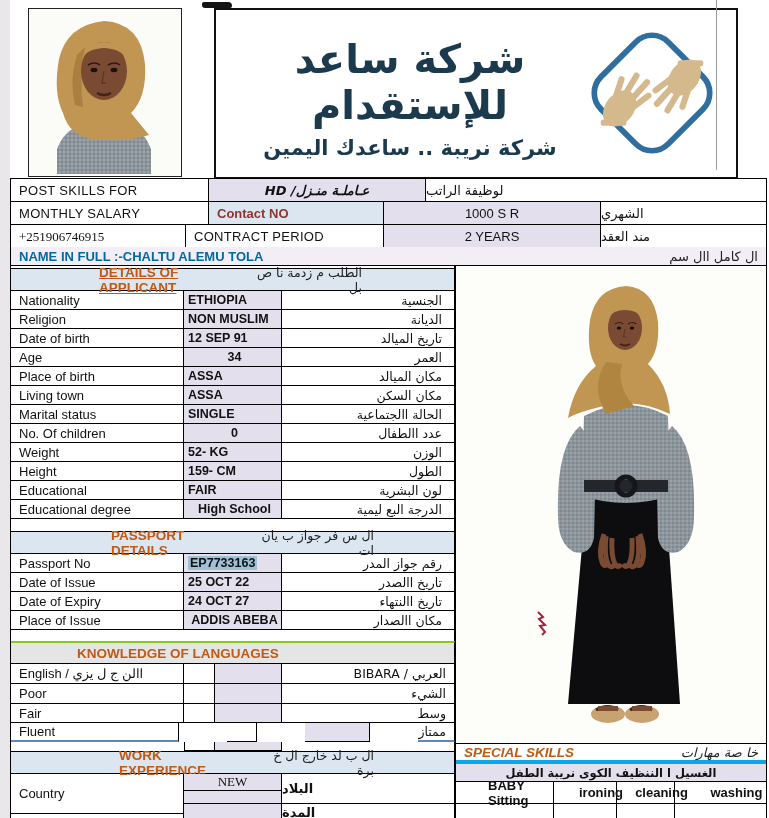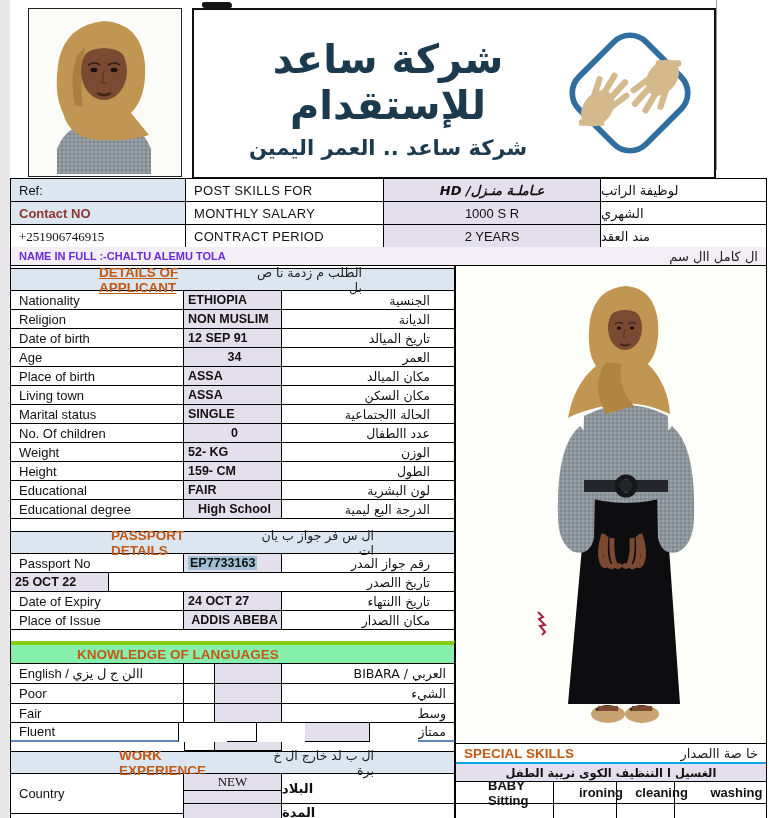--- a/index.html
+++ b/index.html
@@ -4,21 +4,21 @@
 <style>
   html,body{margin:0;padding:0;background:#fff;}
   .page{position:relative;width:769px;height:818px;background:#ffffff;
         font-family:"Liberation Sans",sans-serif;color:#111;overflow:hidden;}
   .ar{font-family:"DejaVu Sans",sans-serif;direction:rtl;}
   .gray-strip{position:absolute;left:0;top:0;width:10px;height:818px;background:#e9e7e9;}
 
   
   .photo-box{position:absolute;left:28px;top:8px;width:152px;height:167px;
              border:1px solid #222;background:#fbfbf8;}
-  .logo-box{position:absolute;left:192px;top:8px;width:520px;height:167px;
+  .logo-box{position:absolute;left:214px;top:8px;width:520px;height:167px;
             border:2px solid #111;background:#fff;}
   .scan-mark{position:absolute;left:202px;top:2px;width:30px;height:6px;background:#141414;
              border-radius:2px 4px 2px 3px;}
   .logo-text-wrap{position:absolute;left:18px;top:26px;width:352px;text-align:center;color:#1c3a4e;}
   .logo-title{font-size:40px;font-weight:bold;line-height:1.15;}
   .logo-tagline{font-size:21px;font-weight:bold;margin-top:8px;}
   .hands-svg{position:absolute;right:8px;top:7px;}
   .top-vline{position:absolute;left:716px;top:0;width:1px;height:170px;background:#9a9a9a;}
 
   
@@ -37,60 +37,60 @@
   .c2{width:198px;border-right:1px solid #000;padding-left:8px;box-sizing:border-box;letter-spacing:.3px;}
   .c3{width:217px;border-right:1px solid #000;box-sizing:border-box;justify-content:center;}
   .c4{flex:1;box-sizing:border-box;padding-right:10px;justify-content:flex-end;}
   .darkred{color:#8e3431;font-weight:bold;}
   .serif{font-family:"Liberation Serif",serif;}
 
   
   .name-row{position:absolute;left:10px;top:247px;width:757px;height:19px;box-sizing:border-box;
             background:#f3eef5;border-left:1px solid #000;border-right:1px solid #000;border-bottom:1px solid #000;
             display:flex;align-items:center;justify-content:space-between;padding:0 8px;}
-  .name-en{color:#6d28d9;font-weight:bold;font-size:11px;}
+  .name-en{color:#0369a1;font-weight:bold;font-size:13px;}
   .name-ar{font-size:13px;color:#222;}
 
   
   .left-col{position:absolute;left:10px;top:266px;width:445px;height:552px;box-sizing:border-box;
             border-left:1px solid #000;}
   .gap{box-sizing:border-box;border-right:1px solid #000;}
   .sec-head{height:23px;box-sizing:border-box;border:1px solid #000;border-left:none;
             display:flex;align-items:center;justify-content:space-between;background:#dce6f1;}
-  .sec-head.white{background:#86efac;border-top:4px solid #84cc16;}
+  .sec-head.white{background:#e5e5e5;border-top:2px solid #84cc16;}
   .sec-title{color:#c05a15;font-weight:bold;font-size:13.5px;}
   .sec-ar{font-size:12.5px;color:#222;}
   .lrow{display:flex;height:19px;box-sizing:border-box;}
   .lc{box-sizing:border-box;border-right:1px solid #000;border-bottom:1px solid #000;
       display:flex;align-items:center;font-size:13px;}
   .lc-label{width:173px;padding-left:8px;}
   .lc-value{width:98px;background:#e4dfec;font-weight:bold;padding-left:4px;font-size:12.5px;}
-  .lc-ar{flex:1;direction:rtl;padding-right:24px;justify-content:flex-start;font-size:12.5px;}
+  .lc-ar{flex:1;direction:rtl;padding-right:12px;justify-content:flex-start;font-size:12.5px;}
   .hl{background:#9fc0d6;padding:0 2px;}
   
   .lg1{width:173px;padding-left:8px;}
   .lg2{width:31px;}
   .lg3{width:67px;background:#e4dfec;}
   .lg4{flex:1;direction:rtl;padding-right:8px;font-size:12.5px;}
   .u-blue{border-bottom:2px solid #5f87bd !important;}
   .noborder{border-bottom:none !important;}
   
   .we-grid{display:flex;}
   .we-left{width:173px;box-sizing:border-box;border-right:1px solid #000;}
   .we-mid{width:98px;box-sizing:border-box;}
   .we-right{flex:1;box-sizing:border-box;}
   .we-cell{box-sizing:border-box;display:flex;align-items:center;font-size:13px;
            border-bottom:1px solid #000;}
 
   
   .right-col{position:absolute;left:455px;top:266px;width:312px;height:552px;box-sizing:border-box;
              border-left:1px solid #000;border-right:1px solid #000;background:#fff;}
   .body-photo{height:478px;box-sizing:border-box;border-bottom:1px solid #000;position:relative;background:#fdfdfb;}
-  .skills-head{height:20px;box-sizing:border-box;border-bottom:2px solid #0ea5e9;display:flex;
-               align-items:center;justify-content:space-between;padding:0 8px;background:#fff;}
+  .skills-head{height:20px;box-sizing:border-box;border-bottom:4px solid #0ea5e9;display:flex;
+               align-items:center;justify-content:space-between;padding:0 8px;background:#fff;font-style:italic;}
   .skills-ar-row{height:18px;box-sizing:border-box;border-bottom:1px solid #000;background:#e4dfec;
                  display:flex;align-items:center;justify-content:center;font-size:11.5px;font-weight:bold;direction:rtl;}
   .skills-row{display:flex;height:22px;box-sizing:border-box;border-bottom:1px solid #000;}
   .sk{box-sizing:border-box;border-right:1px solid #000;display:flex;align-items:center;
       justify-content:center;font-weight:bold;font-size:13px;padding-left:32px;}
   .sk:last-child{border-right:none;}
   .sk1{width:98px;}.sk2{width:63px;}.sk3{width:58px;}.sk4{flex:1;}
   .skills-empty{display:flex;height:14px;box-sizing:border-box;}
 </style>
 </head>
@@ -120,21 +120,21 @@
       <ellipse cx="85" cy="61" rx="3.4" ry="2.2" fill="#1d110b"></ellipse>
       <path d="M75,62 l-2,12 l4,0" stroke="#5b3423" stroke-width="1.3" fill="none"></path>
       <path d="M68,84 q7,4 14,0" stroke="#40241a" stroke-width="2.4" fill="none"></path>
       <path d="M56,100 Q75,112 94,100 L96,112 Q75,120 54,112 Z" fill="#c19552"></path>
     </svg>
   </div>
 
   <div class="logo-box">
     <div class="logo-text-wrap">
       <div class="logo-title ar">شركة ساعد للإستقدام</div>
-      <div class="logo-tagline ar">شركة ساعد .. العمر اليمين</div>
+      <div class="logo-tagline ar">شركة نريبة .. ساعدك اليمين</div>
     </div>
     <svg class="hands-svg" width="152" height="152" viewBox="0 0 160 160">
       <defs>
         <g id="hand">
           <ellipse cx="0" cy="18" rx="15" ry="21"></ellipse>
           <rect x="-17" y="-16" width="6.5" height="36" rx="3" transform="rotate(-20)"></rect>
           <rect x="-8" y="-24" width="6.5" height="43" rx="3" transform="rotate(-7)"></rect>
           <rect x="1" y="-25" width="6.5" height="44" rx="3" transform="rotate(4)"></rect>
           <rect x="9" y="-18" width="6.5" height="37" rx="3" transform="rotate(15)"></rect>
           <rect x="26" y="4" width="6.5" height="27" rx="3" transform="rotate(52)"></rect>
@@ -143,28 +143,27 @@
       <rect x="30" y="30" width="100" height="100" rx="24" fill="none" stroke="#2f6e9e" stroke-width="6" transform="rotate(45 80 80)"></rect>
       <use href="#hand" transform="translate(57,82) rotate(38)" fill="#d4b98c"></use>
       <use href="#hand" transform="translate(103,78) rotate(218)" fill="#d4b98c"></use>
     </svg>
   </div>
   <div class="scan-mark"></div>
   <div class="top-vline"></div>
 
   <div class="contact-grid">
     <div class="c-row">
-      <div class="cell c1 blue">Ref:</div>
       <div class="cell c2">POST  SKILLS  FOR</div>
       <div class="cell c3 lavender b ar" style="font-style:italic;">عـاملـة منـزل/ HD</div>
       <div class="cell c4 ar">لوظيفة الراتب</div>
     </div>
     <div class="c-row">
+      <div class="cell c2">MONTHLY SALARY</div>
       <div class="cell c1 blue darkred">Contact NO</div>
-      <div class="cell c2">MONTHLY SALARY</div>
       <div class="cell c3 lavender">1000 S R</div>
       <div class="cell c4 ar">الشهري</div>
     </div>
     <div class="c-row">
       <div class="cell c1 serif">+251906746915</div>
       <div class="cell c2">CONTRACT PERIOD</div>
       <div class="cell c3 lavender">2 YEARS</div>
       <div class="cell c4 ar">مند العقد</div>
     </div>
   </div>
@@ -251,20 +250,21 @@
     </div>
 
     <div class="lrow">
         <div class="lc lc-label">Passport No</div>
         <div class="lc lc-value">
           <span class="hl">EP7733163</span>
         </div>
         <div class="lc lc-ar ar">رقم جواز المدر</div>
       </div>
     <div class="lrow">
+        <div class="lc lc-label">Date of Issue</div>
         <div class="lc lc-value">25 OCT 22</div>
         <div class="lc lc-ar ar">تاريخ االصدر</div>
       </div>
     <div class="lrow">
         <div class="lc lc-label">Date of Expiry</div>
         <div class="lc lc-value">24 OCT 27</div>
         <div class="lc lc-ar ar">تاريخ االنتهاء</div>
       </div>
     <div class="lrow">
         <div class="lc lc-label">Place of Issue</div>
@@ -377,21 +377,21 @@
         <ellipse cx="176" cy="62" rx="2.2" ry="1.5" fill="#160d08"></ellipse>
         <path d="M169,63 l-1.5,8 l3,0" stroke="#5b3423" stroke-width="1" fill="none"></path>
         <path d="M164,78 q5,3 10,0" stroke="#40241a" stroke-width="1.8" fill="none"></path>
 
         <path d="M82,346 l5,5 l-4,2 l6,6 l-5,1 l5,6 l-3,3" stroke="#a22340" stroke-width="2" fill="none"></path>
       </svg>
     </div>
 
     <div class="skills-head">
       <span class="sec-title">SPECIAL SKILLS</span>
-      <span class="sec-ar ar" style="font-size:13px;">خا صة االصدار</span>
+      <span class="sec-ar ar" style="font-size:13px;">خا صة مهارات</span>
     </div>
     <div class="skills-ar-row ar">الغسيل     ا    الننظيف    الكوى       نريبة الطفل</div>
     <div class="skills-row">
       <div class="sk sk1">BABY Sitting</div>
       <div class="sk sk2">ironing</div>
       <div class="sk sk3">cleaning</div>
       <div class="sk sk4">washing</div>
     </div>
     <div class="skills-empty">
       <div class="sk sk1"></div>

